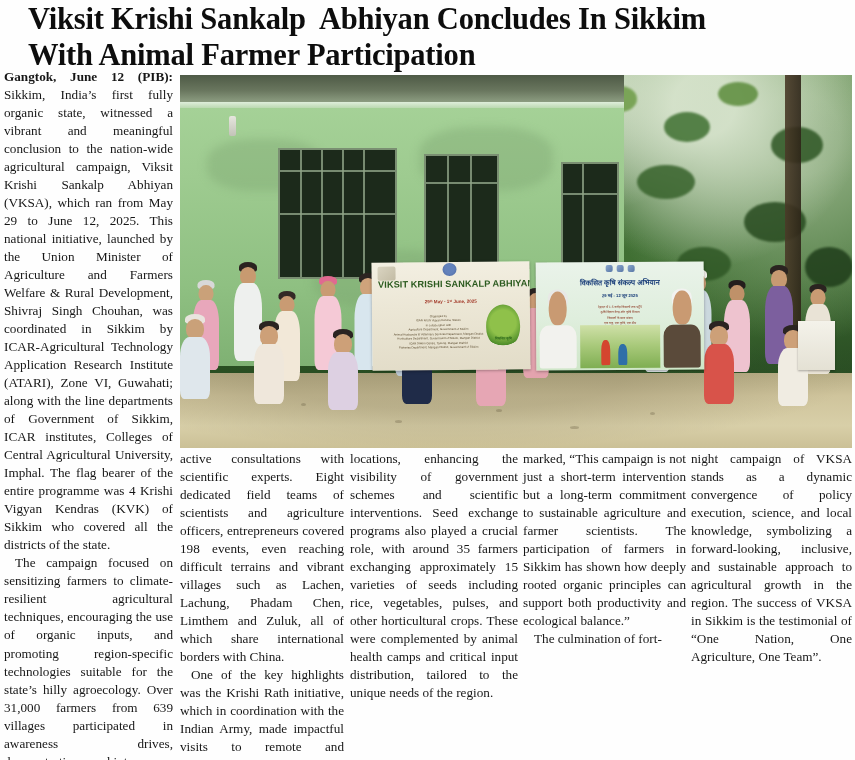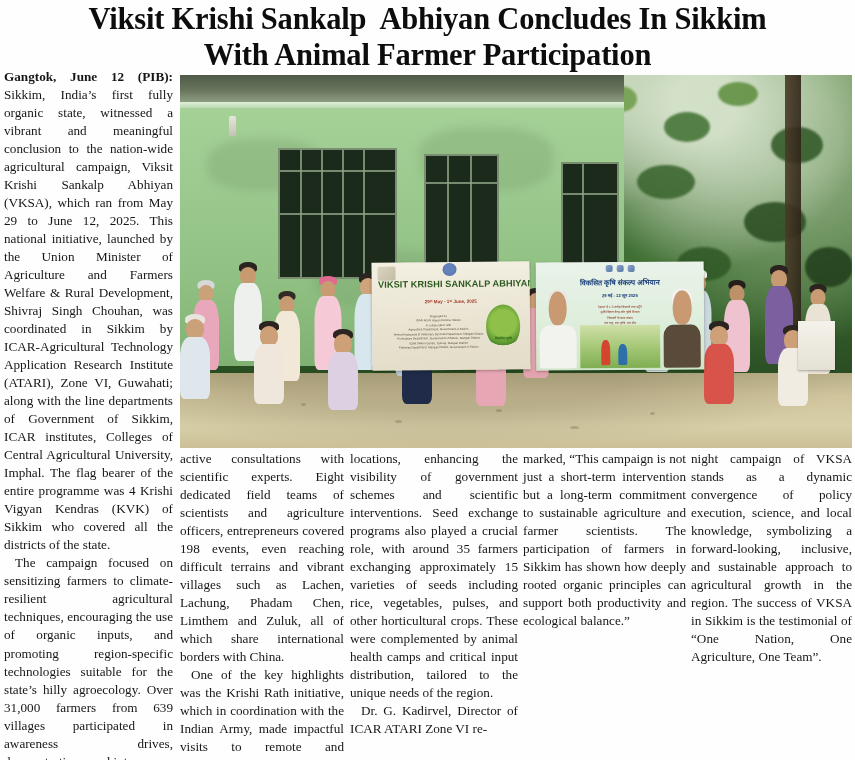--- a/index.html
+++ b/index.html
@@ -16,21 +16,21 @@
   .page {
     position: relative;
     width: 855px;
     height: 760px;
     background: #fefefe;
   }
 
   
   .headline {
     padding: 2px 28px 0 28px;
-    text-align: center;
+    text-align: left;
     font-weight: bold;
     font-size: 30.5px;
     line-height: 1.17;
     letter-spacing: -0.2px;
     color: #0d0d0d;
     font-family: "Liberation Serif", "DejaVu Serif", serif;
   }
   .headline .hl-line { display: block; white-space: pre; }
 
   
@@ -561,25 +561,25 @@
       <p class="indent">The campaign focused on sensitizing farmers to climate-resilient agricultural techniques, encouraging the use of organic inputs, and promoting region-specific technologies suitable for the state’s hilly agroecology. Over 31,000 farmers from 639 villages participated in awareness drives, demonstrations, and inter-</p>
     </div>
 
     <div class="col" id="col2">
       <p>active consultations with scientific experts. Eight dedicated field teams of scientists and agriculture officers, entrepreneurs covered 198 events, even reaching difficult terrains and vibrant villages such as Lachen, Lachung, Phadam Chen, Limthem and Zuluk, all of which share international borders with China.</p>
       <p class="indent">One of the key highlights was the Krishi Rath initiative, which in coordination with the Indian Army, made impactful visits to remote and strategically important</p>
     </div>
 
     <div class="col" id="col3">
       <p>locations, enhancing the visibility of government schemes and scientific interventions. Seed exchange programs also played a crucial role, with around 35 farmers exchanging approximately 15 varieties of seeds including rice, vegetables, pulses, and other horticultural crops. These were complemented by animal health camps and critical input distribution, tailored to the unique needs of the region.</p>
-      <p class="indent">Dr. G. Kadirvel, Director of ICAR ATARI Zone VI re-</p>
     </div>
 
     <div class="col" id="col4">
       <p>marked, “This campaign is not just a short-term intervention but a long-term commitment to sustainable agriculture and farmer scientists. The participation of farmers in Sikkim has shown how deeply rooted organic principles can support both productivity and ecological balance.”</p>
+      <p class="indent">The culmination of fort-</p>
     </div>
 
     <div class="col" id="col5">
       <p>night campaign of VKSA stands as a dynamic convergence of policy execution, science, and local knowledge, symbolizing a forward-looking, inclusive, and sustainable approach to agricultural growth in the region. The success of VKSA in Sikkim is the testimonial of “One Nation, One Agriculture, One Team”.</p>
     </div>
 
   </div>
 </div>
 
 </body></html>

